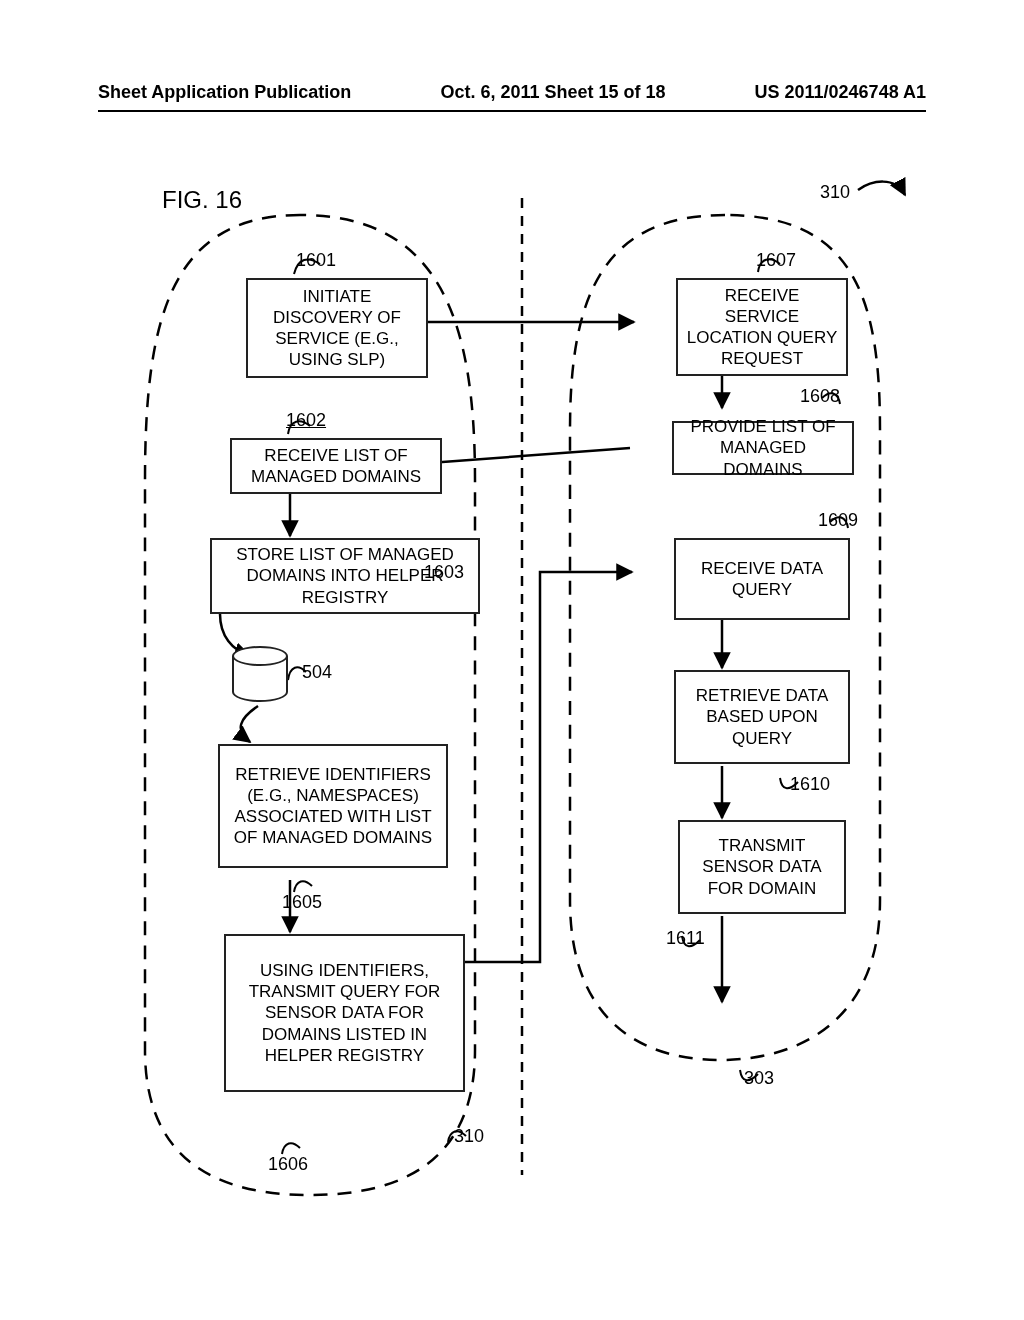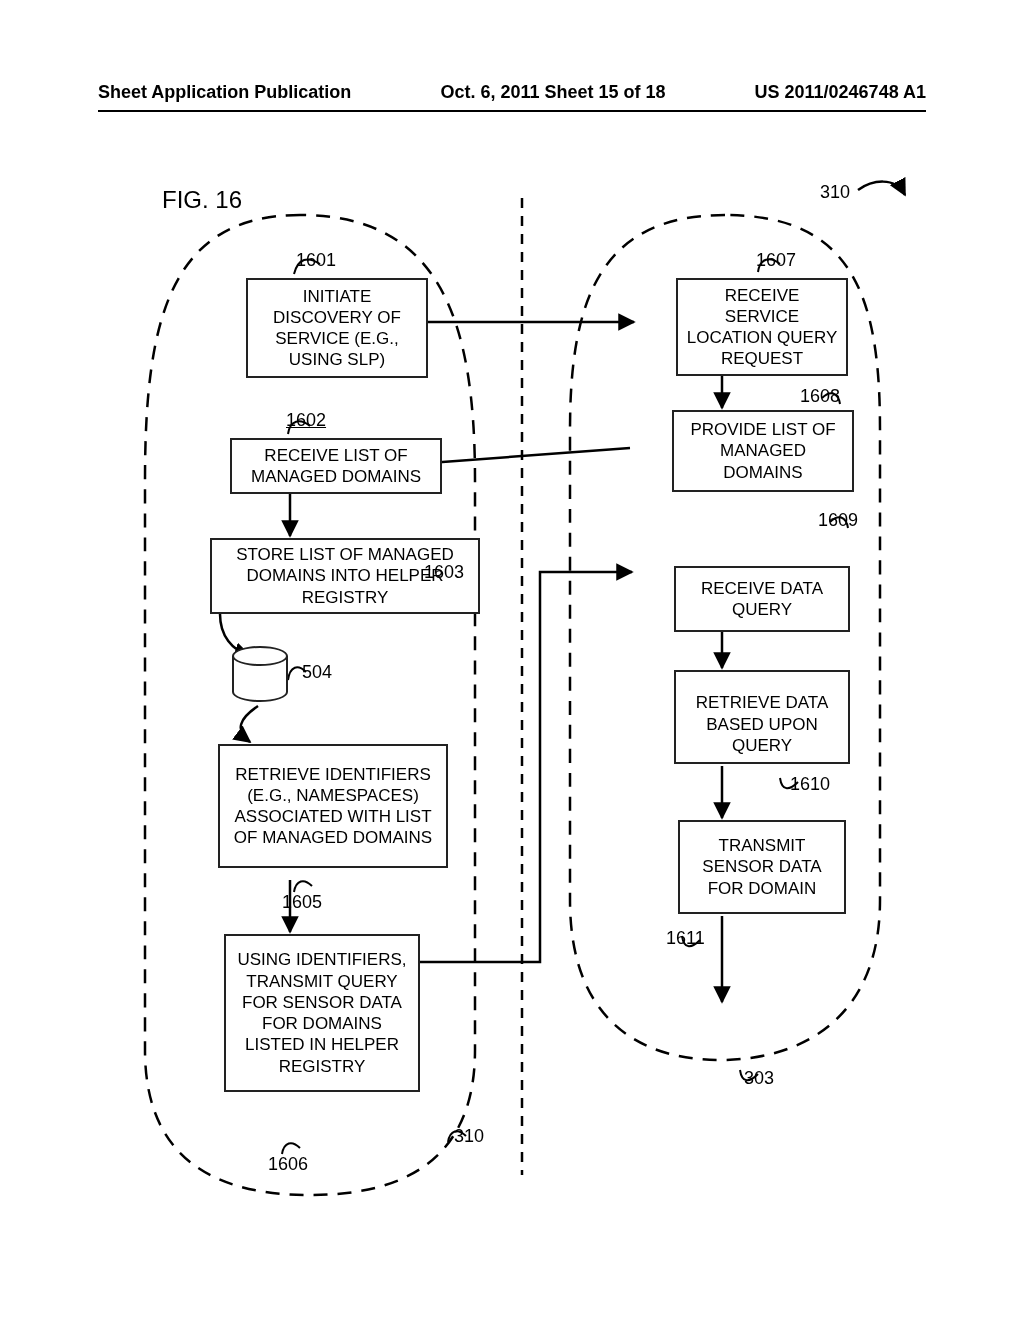--- a/index.html
+++ b/index.html
@@ -212,42 +212,42 @@
       <div class="bot"></div>
       <div class="top"></div>
   </div>
   <div class="lbl" style="left:302px; top:662px;">504</div>
 
   <div class="box" style="left:178px; top:744px; width:230px; height:124px;align-items:center;">
     <span>RETRIEVE IDENTIFIERS (E.G., NAMESPACES) ASSOCIATED WITH LIST OF MANAGED DOMAINS</span>
   </div>
   <div class="lbl" style="left:282px; top:892px;">1605</div>
 
-  <div class="box" style="left:184px; top:934px; width:196px; height:158px;">
+  <div class="box" style="left:184px; top:934px; width:241px; height:158px;">
     <span>USING IDENTIFIERS, TRANSMIT QUERY FOR SENSOR DATA FOR DOMAINS LISTED IN HELPER REGISTRY</span>
   </div>
   <div class="lbl" style="left:268px; top:1154px;">1606</div>
   <div class="lbl" style="left:454px; top:1126px;">310</div>
 
   <div class="box" style="left:636px; top:278px; width:172px; height:98px;">
     <span>RECEIVE SERVICE LOCATION QUERY REQUEST</span>
   </div>
   <div class="lbl" style="left:756px; top:250px;">1607</div>
 
-  <div class="box" style="left:632px; top:410px; width:182px; height:82px;">
+  <div class="box" style="left:632px; top:421px; width:182px; height:54px;">
     <span>PROVIDE LIST OF MANAGED DOMAINS</span>
   </div>
   <div class="lbl" style="left:800px; top:386px;">1608</div>
 
-  <div class="box" style="left:634px; top:566px; width:176px; height:66px;">
+  <div class="box" style="left:634px; top:538px; width:176px; height:82px;">
     <span>RECEIVE DATA QUERY</span>
   </div>
   <div class="lbl" style="left:818px; top:510px;">1609</div>
 
-  <div class="box" style="left:634px; top:670px; width:176px; height:94px;align-items:flex-end;">
+  <div class="box" style="left:634px; top:670px; width:176px; height:94px;">
     <span>RETRIEVE DATA BASED UPON QUERY</span>
   </div>
   <div class="lbl" style="left:790px; top:774px;">1610</div>
 
   <div class="box" style="left:638px; top:820px; width:168px; height:94px;">
     <span>TRANSMIT SENSOR DATA FOR DOMAIN</span>
   </div>
   <div class="lbl" style="left:666px; top:928px;">1611</div>
 
   <div class="lbl" style="left:744px; top:1068px;">303</div>

